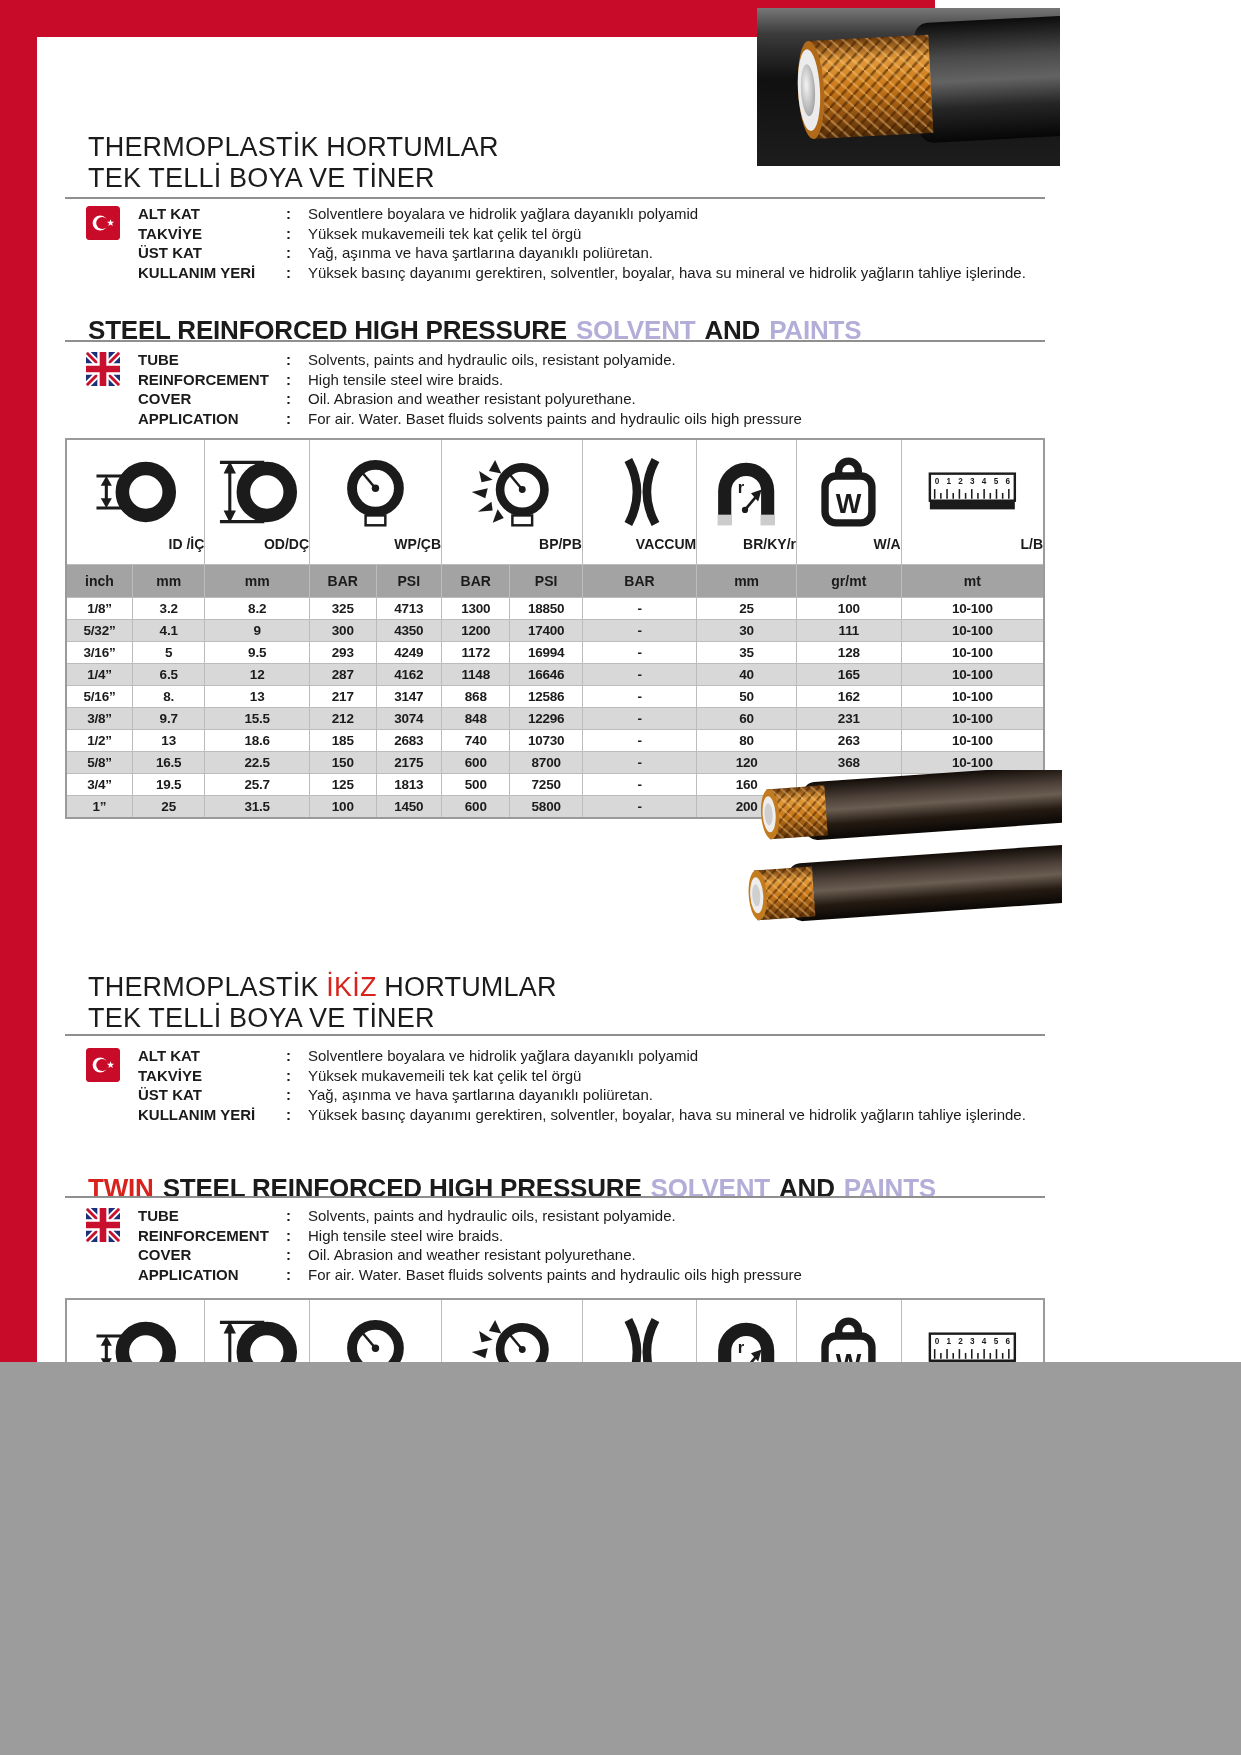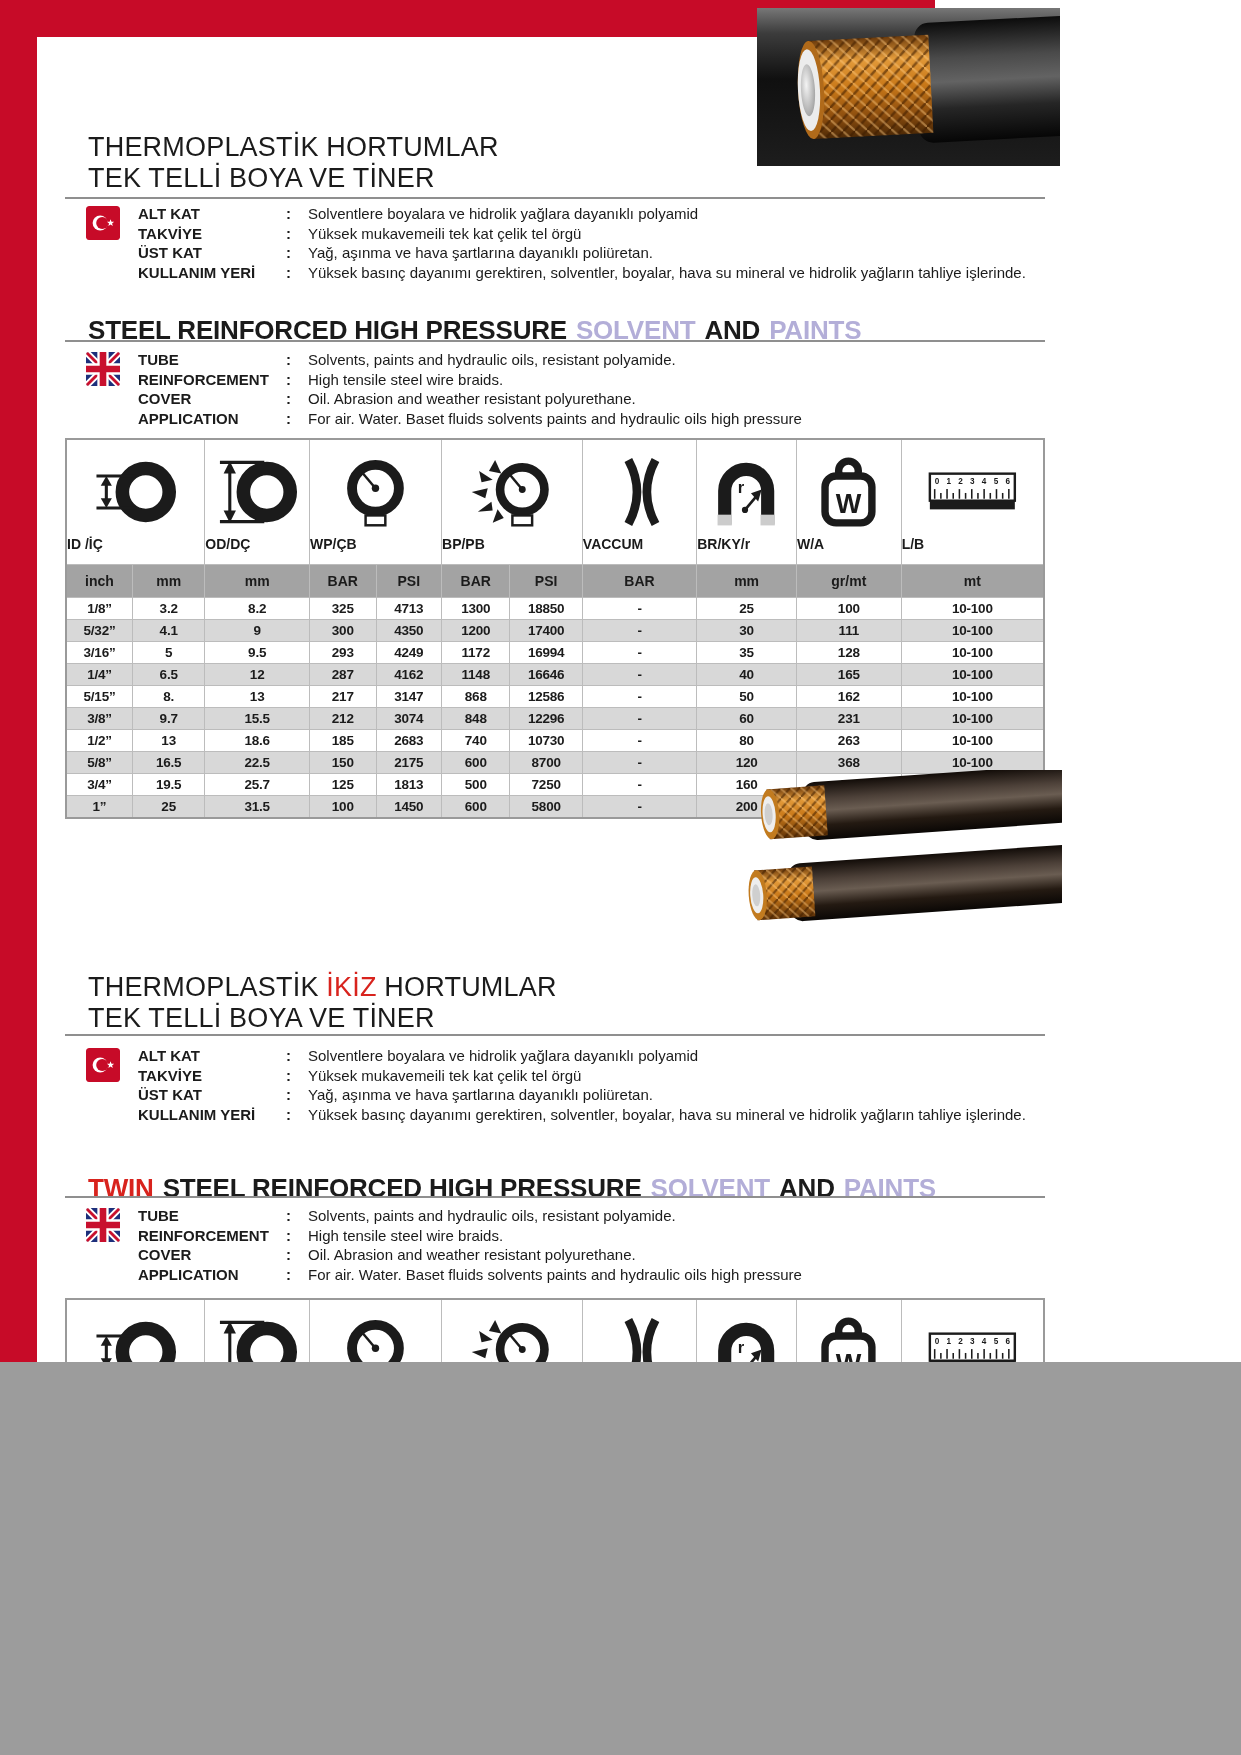--- a/index.html
+++ b/index.html
@@ -41,21 +41,21 @@
   .spec-colon{width:22px;flex:0 0 22px;text-align:left;font-weight:bold;}
   .spec-value{flex:1;}
   .table-wrap{position:absolute;left:65px;width:980px;}
   .table-1{top:438px;}
   .table-2{top:1298px;}
   table.spec{width:100%;border-collapse:collapse;table-layout:fixed;background:#fff;border:2px solid #9a9a9a;}
   table.spec th,table.spec td{border:1px solid #bcbcbc;padding:0;}
   .icon-cell{height:124px;vertical-align:top;background:#fff;}
   .icon-box{height:96px;display:flex;align-items:center;justify-content:center;padding-top:8px;box-sizing:border-box;}
   .icon-box svg{height:74px;max-width:94%;}
-  .icon-label{text-align:left;font-size:14px;font-weight:bold;padding-bottom:5px;}
+  .icon-label{text-align:right;font-size:14px;font-weight:bold;padding-bottom:5px;padding-left:36px;}
   .unit-cell{height:32px;background:#a3a3a3;text-align:center;font-size:14px;font-weight:bold;}
   .data-cell{height:21px;text-align:center;font-size:13.5px;font-weight:bold;letter-spacing:-.2px;}
   tbody[data-rows] tr:nth-child(even){background:#d8d8d8;}
   .gray-cover{position:absolute;left:0;top:1362px;width:1241px;height:393px;background:#9c9c9c;z-index:30;}
 </style>
 </head>
 <body>
 
 <div class="page">
 
@@ -374,21 +374,21 @@
             <td class="data-cell">287</td>
             <td class="data-cell">4162</td>
             <td class="data-cell">1148</td>
             <td class="data-cell">16646</td>
             <td class="data-cell">-</td>
             <td class="data-cell">40</td>
             <td class="data-cell">165</td>
             <td class="data-cell">10-100</td>
           </tr>
           <tr>
-            <td class="data-cell">5/15”</td>
+            <td class="data-cell">5/16”</td>
             <td class="data-cell">8.</td>
             <td class="data-cell">13</td>
             <td class="data-cell">217</td>
             <td class="data-cell">3147</td>
             <td class="data-cell">868</td>
             <td class="data-cell">12586</td>
             <td class="data-cell">-</td>
             <td class="data-cell">50</td>
             <td class="data-cell">162</td>
             <td class="data-cell">10-100</td>

